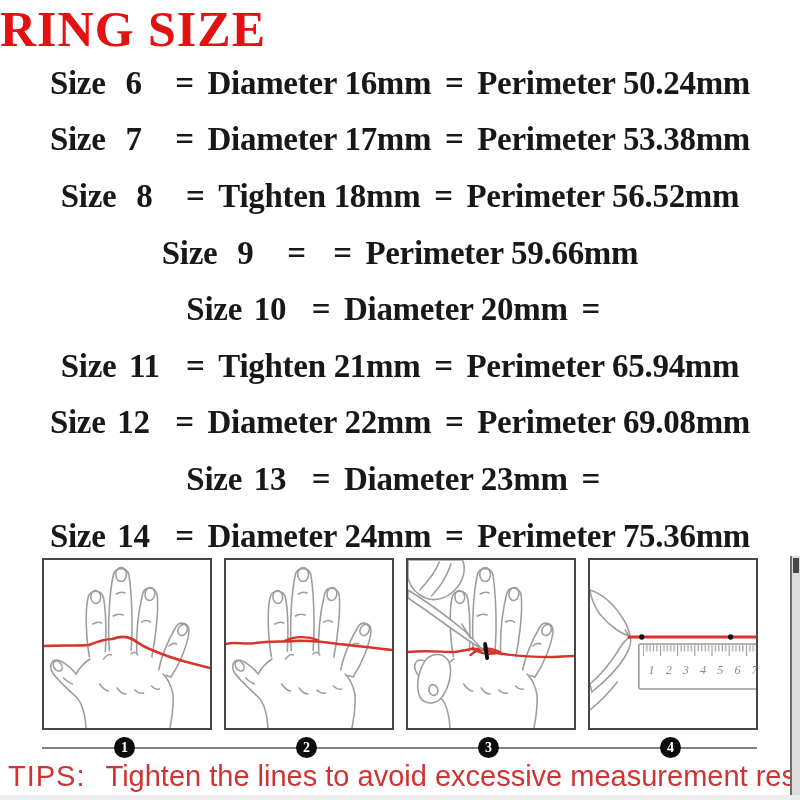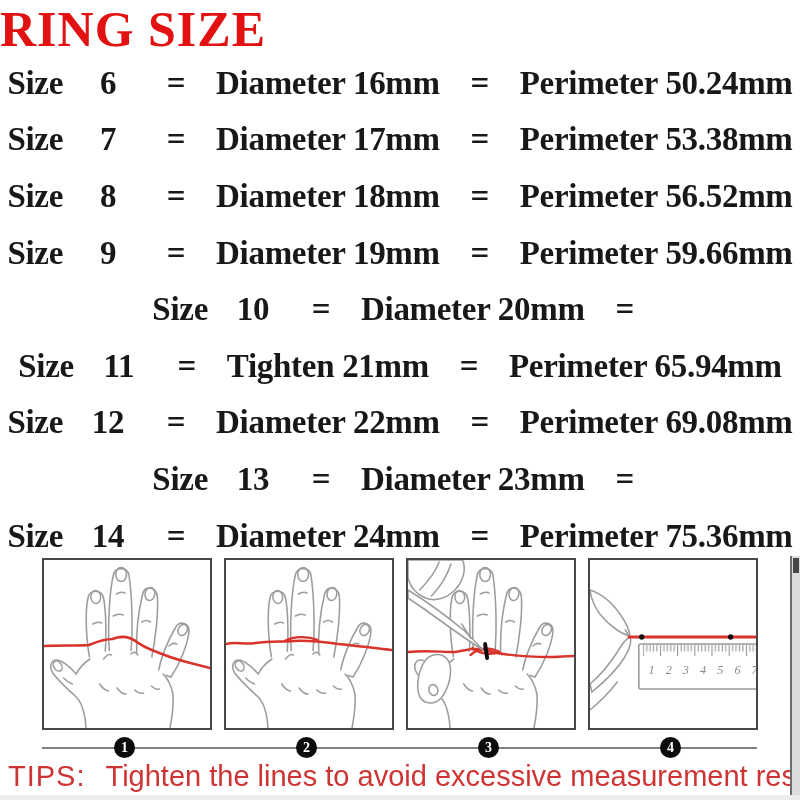--- a/index.html
+++ b/index.html
@@ -12,21 +12,20 @@
     position:absolute;top:0;left:0;width:100%;height:58px;
     line-height:58px;
     font:700 50px "Liberation Serif",serif;color:#e21212;letter-spacing:1px;
   }
   
   .size-table{position:absolute;top:55px;left:0;width:100%;}
   .size-row{
     height:56.6px;display:flex;align-items:center;justify-content:center;
     font:700 33px "Liberation Serif",serif;color:#181818;letter-spacing:-0.3px;
     white-space:pre;
-    gap:17px;
   }
   .size-row .num{display:inline-block;width:56px;text-align:center;}
   .size-row .eq{display:inline-block;width:46px;text-align:center;}
   
   .panels{position:absolute;top:558px;left:42px;width:716px;height:172px;display:flex;gap:12px;}
   .panel{flex:1;border:2px solid #474747;background:#fff;box-sizing:border-box;overflow:hidden;}
   .panel svg{display:block;width:100%;height:100%;}
   
   .step-line{position:absolute;top:747px;left:42px;width:715px;height:2px;background:#828282;}
   .badge{
@@ -51,23 +50,23 @@
 <body>
 
 <div class="chart-title">RING SIZE</div>
 
 <div class="size-table">
 
     <div class="size-row"><span>Size</span><span class="num">6</span><span class="eq">=</span><span>Diameter 16mm</span><span class="eq">=</span><span>Perimeter 50.24mm</span></div>
 
     <div class="size-row"><span>Size</span><span class="num">7</span><span class="eq">=</span><span>Diameter 17mm</span><span class="eq">=</span><span>Perimeter 53.38mm</span></div>
 
-    <div class="size-row"><span>Size</span><span class="num">8</span><span class="eq">=</span><span>Diameter 18mm</span><span class="eq">=</span><span>Perimeter 56.52mm</span></div>
-
-    <div class="size-row"><span>Size</span><span class="num">9</span><span class="eq">=</span><span>Diameter 19mm</span><span class="eq">=</span><span>Perimeter 59.66mm</span></div>
+    <div class="size-row"><span>Size</span><span class="num">8</span><span class="eq">=</span><span>Tighten 18mm</span><span class="eq">=</span><span>Perimeter 56.52mm</span></div>
+
+    <div class="size-row"><span>Size</span><span class="num">9</span><span class="eq">=</span><span class="eq">=</span><span>Perimeter 59.66mm</span></div>
 
     <div class="size-row"><span>Size</span><span class="num">10</span><span class="eq">=</span><span>Diameter 20mm</span><span class="eq">=</span></div>
 
     <div class="size-row"><span>Size</span><span class="num">11</span><span class="eq">=</span><span>Tighten 21mm</span><span class="eq">=</span><span>Perimeter 65.94mm</span></div>
 
     <div class="size-row"><span>Size</span><span class="num">12</span><span class="eq">=</span><span>Diameter 22mm</span><span class="eq">=</span><span>Perimeter 69.08mm</span></div>
 
     <div class="size-row"><span>Size</span><span class="num">13</span><span class="eq">=</span><span>Diameter 23mm</span><span class="eq">=</span></div>
 
     <div class="size-row"><span>Size</span><span class="num">14</span><span class="eq">=</span><span>Diameter 24mm</span><span class="eq">=</span><span>Perimeter 75.36mm</span></div>

